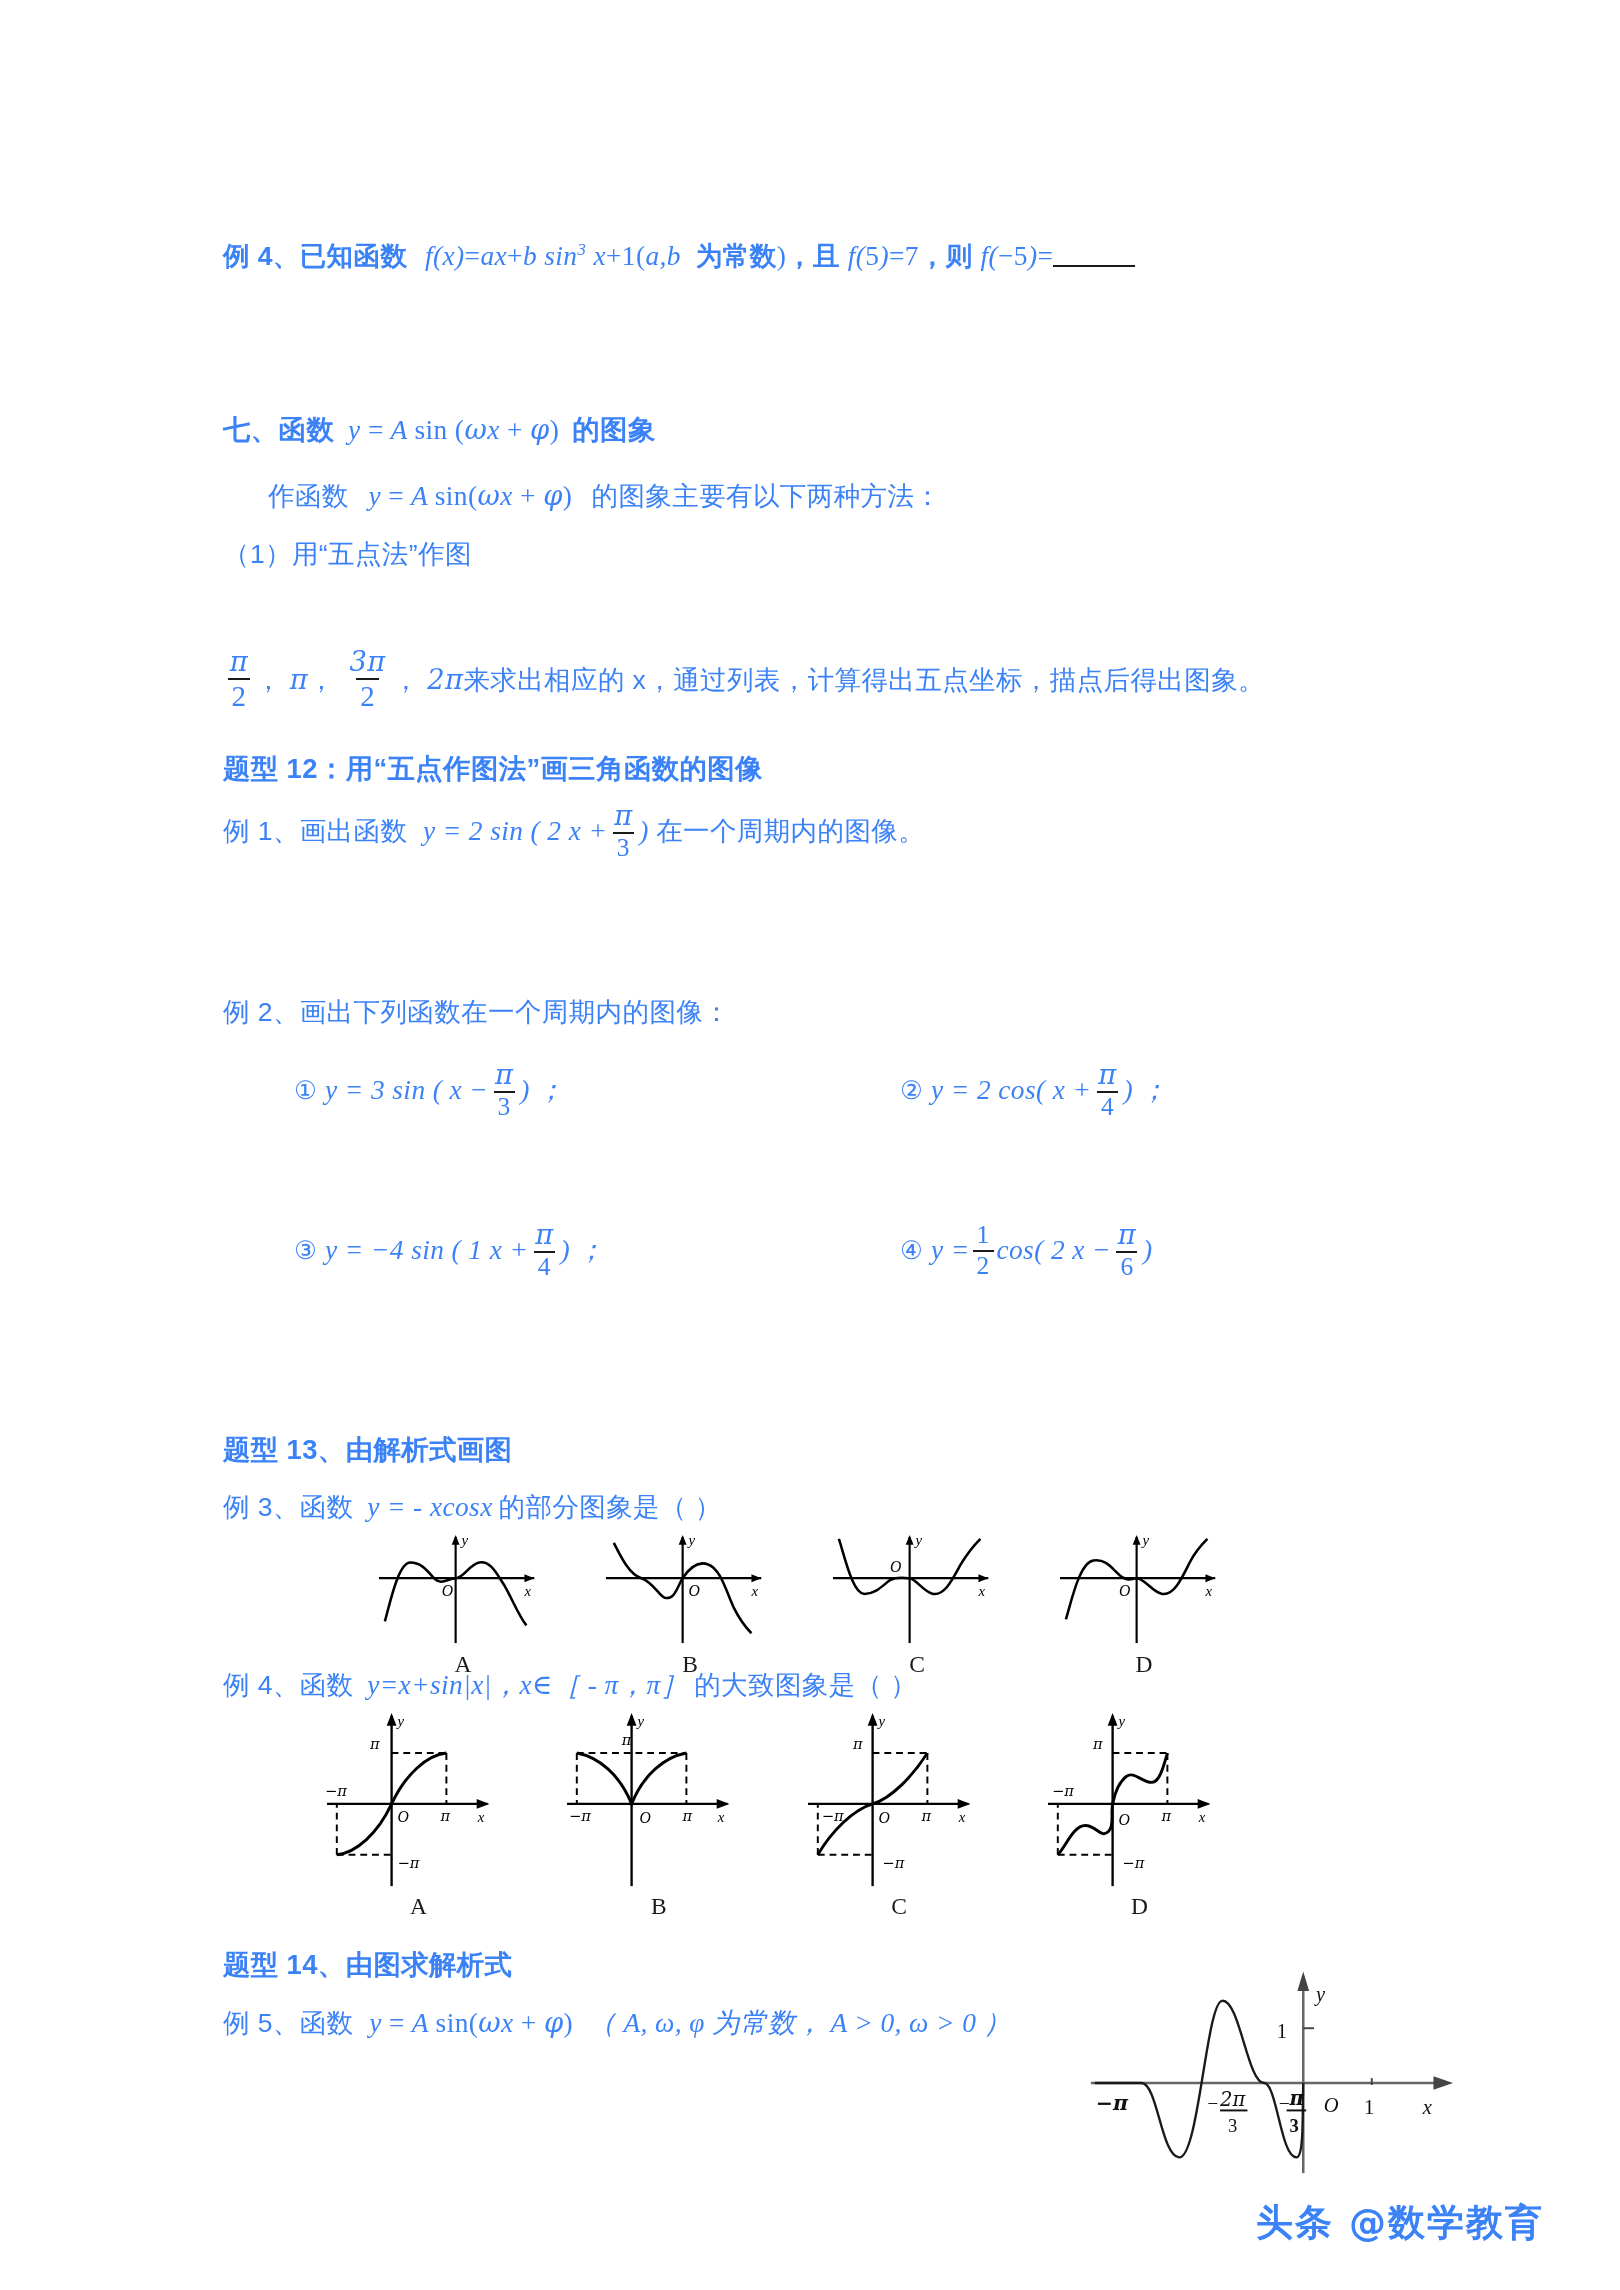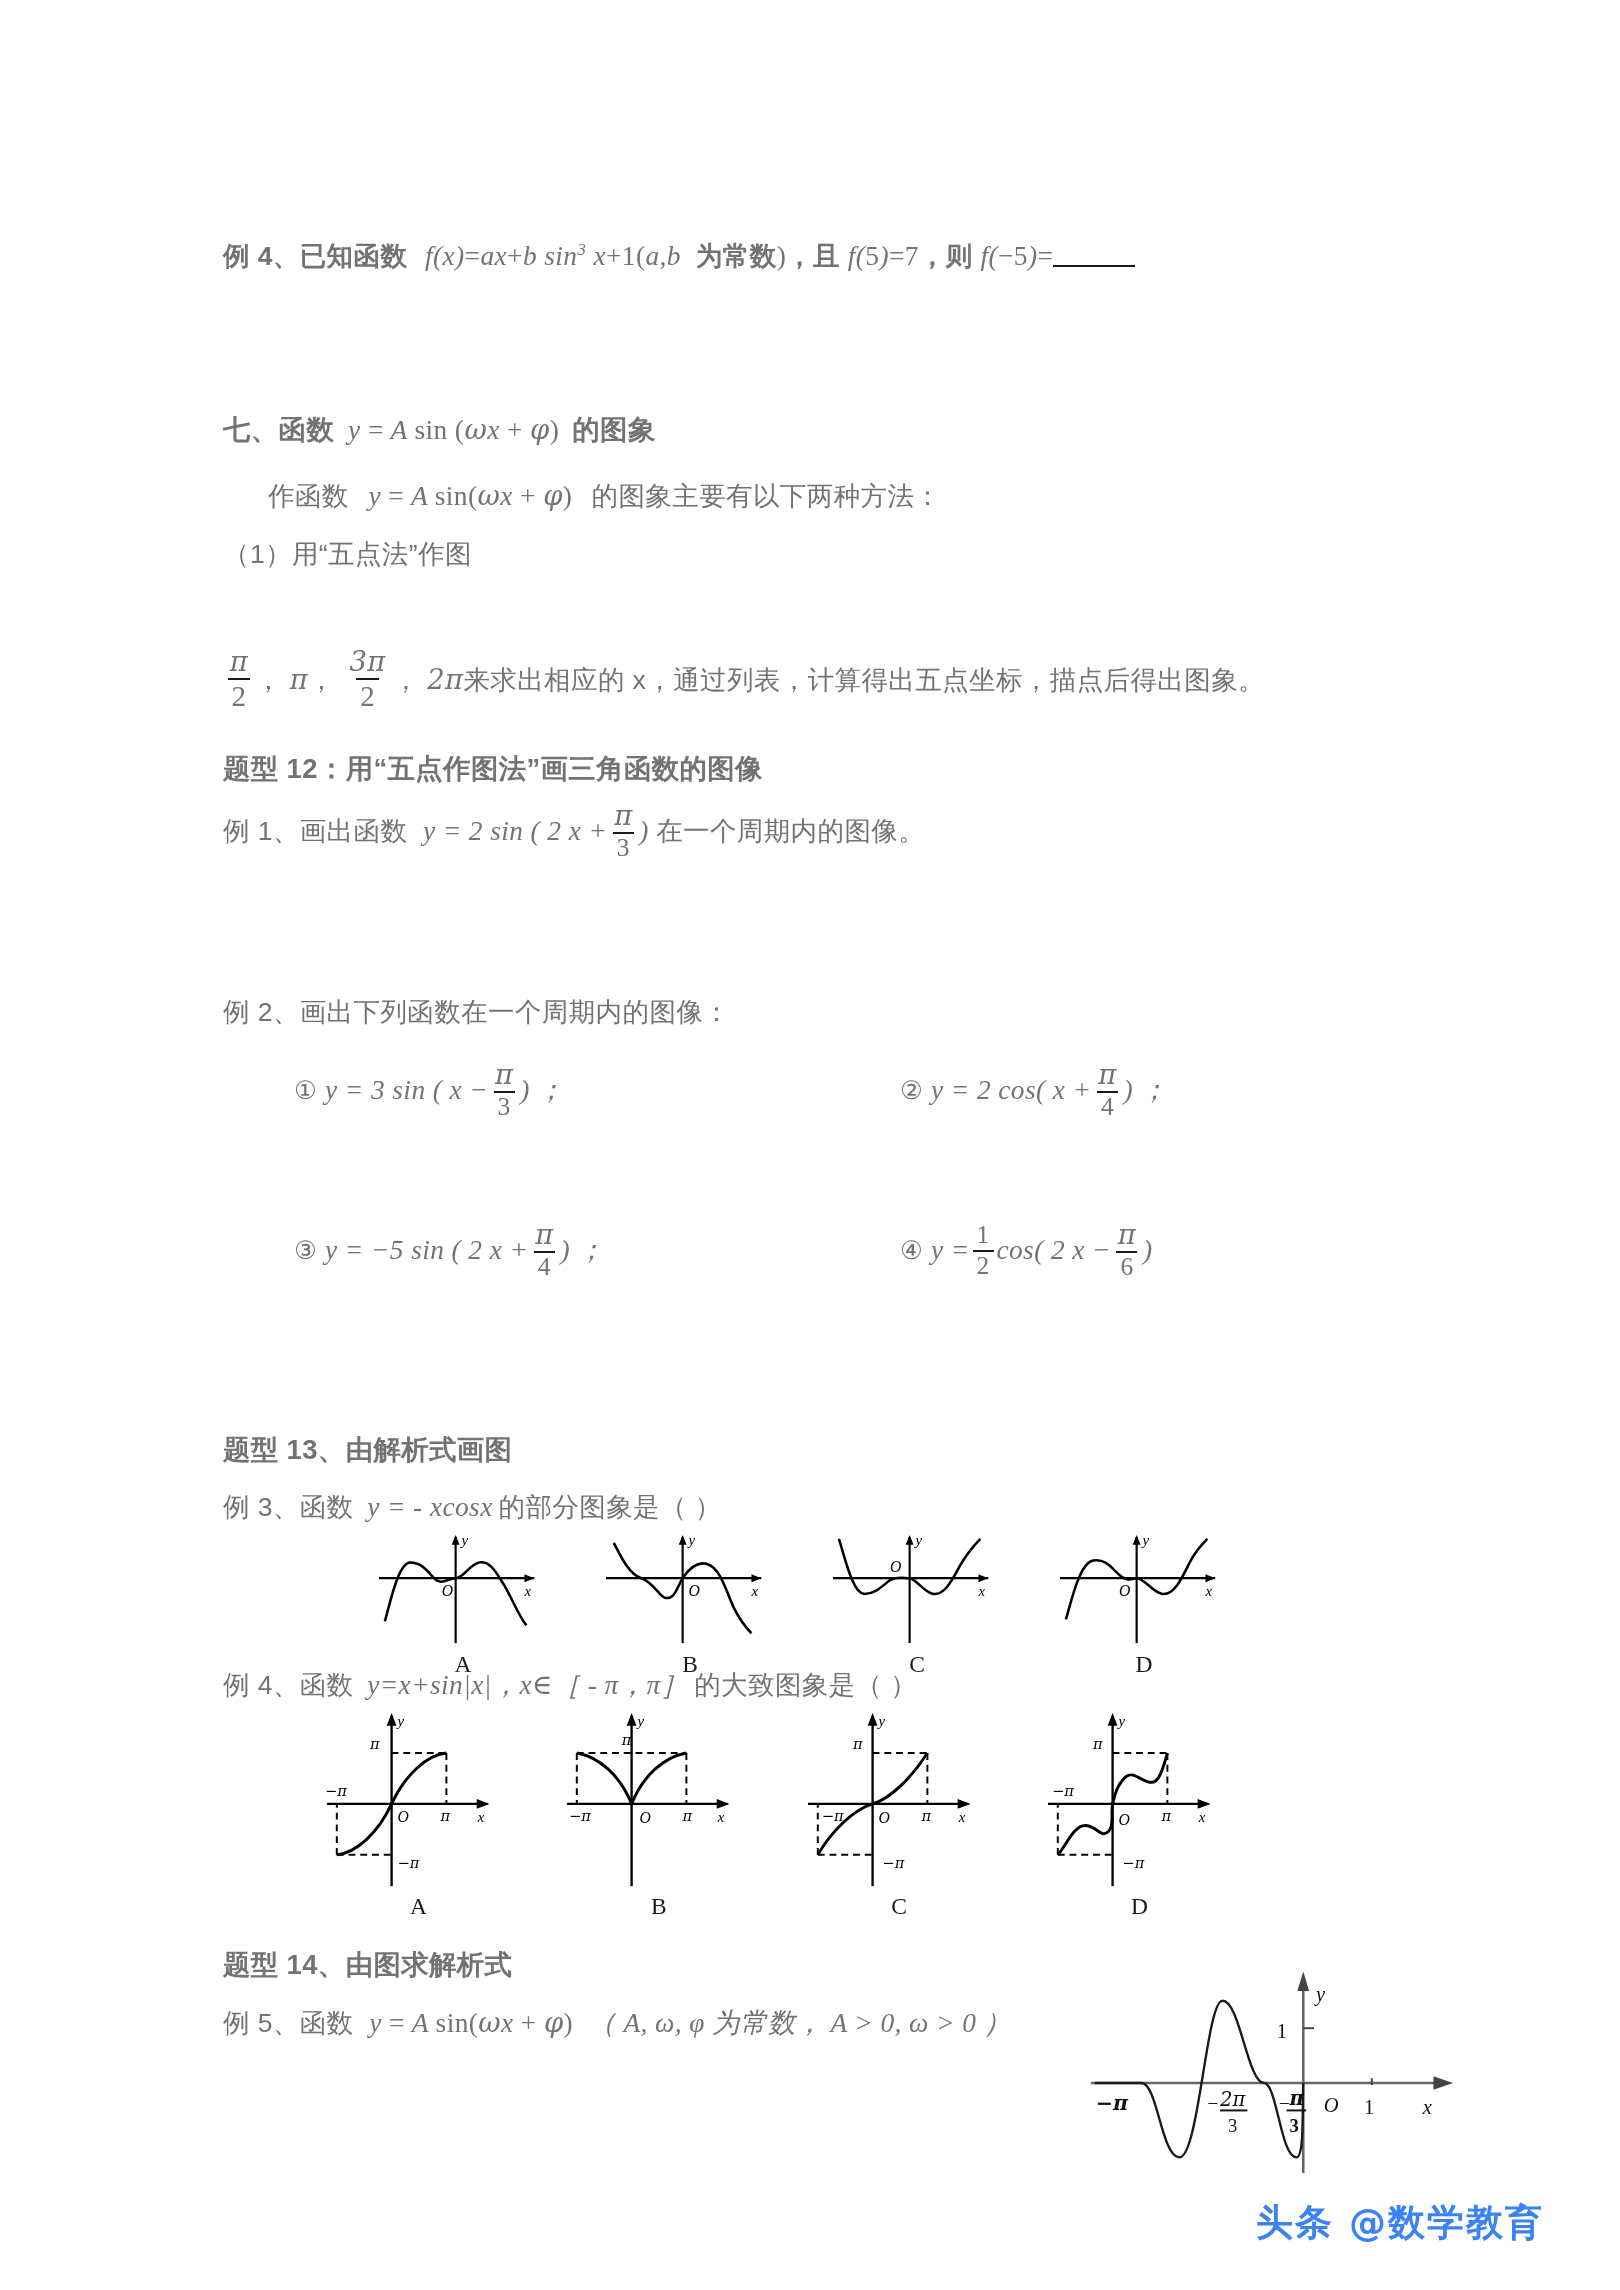--- a/index.html
+++ b/index.html
@@ -17,21 +17,21 @@
     height: 2291px;
     background: #ffffff;
     overflow: hidden;
   }
 
   
   .line {
     font-size: 26.5px;
     line-height: 1.55;
     letter-spacing: 0.4px;
-    color: #737373;
+    color: #3b82f6;
     margin: 0;
     white-space: nowrap;
   }
   .bold {
     font-weight: bold;
   }
   .mathit {
     font-family: "Liberation Serif", "DejaVu Serif", serif;
     font-style: italic;
     font-size: 27.4px;
@@ -201,21 +201,21 @@
       <span>y = 2 cos( x +</span><span class="frac">
         <span class="num greek">π</span>
         <span class="den">4</span>
       </span><span>) ；</span>
     </span>
   </div>
 
   <div class="blk line" style="left:294px; top:1223px;">
     <span class="circnum">③</span>
     <span class="mathit">
-      <span>y = −5 sin ( 2 x +</span><span class="frac">
+      <span>y = −4 sin ( 1 x +</span><span class="frac">
         <span class="num greek">π</span>
         <span class="den">4</span>
       </span><span>) ；</span>
     </span>
   </div>
 
   <div class="blk line" style="left:900px; top:1223px;">
     <span class="circnum">④</span>
     <span class="mathit">
       <span>y =</span><span class="frac">

